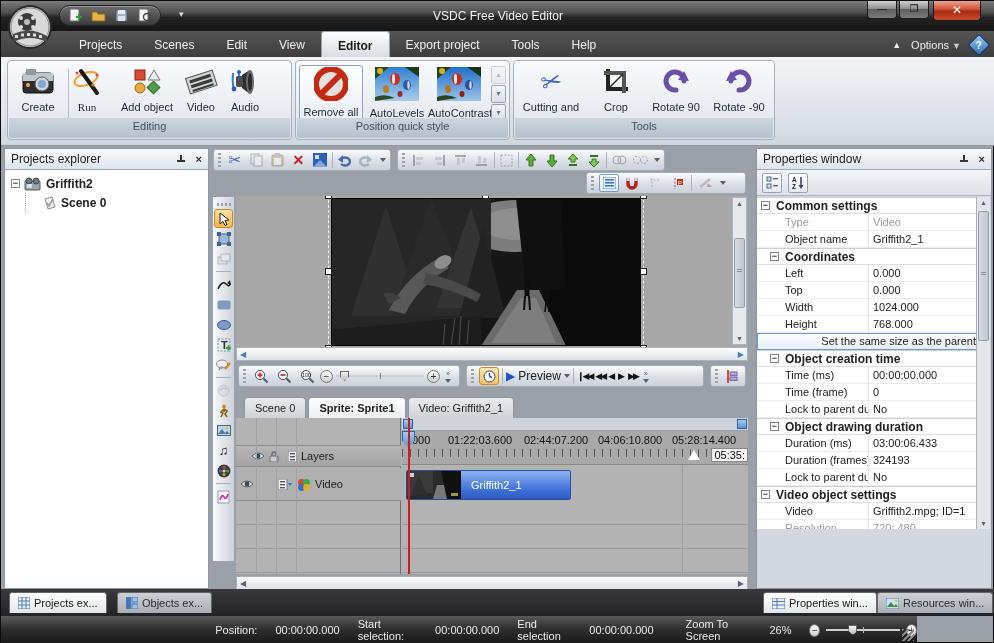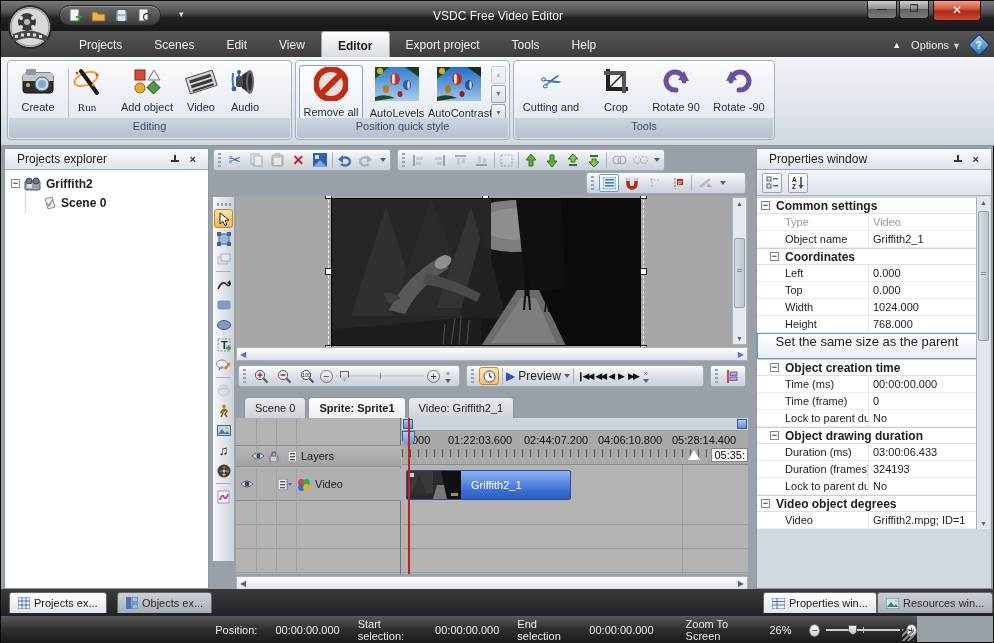--- a/index.html
+++ b/index.html
@@ -60,21 +60,21 @@
   .grip { width:3px; height:14px; background:repeating-linear-gradient(#9aa2ac 0 2px, transparent 2px 4px); margin-right:2px; }
   .tsep { width:1px; height:16px; background:#aab2bc; }
   .dim { opacity:.45; }
   .chev-dn { width:0; height:0; border-left:3px solid transparent; border-right:3px solid transparent; border-top:4px solid #55606c; }
   .chev-col { display:flex; flex-direction:column; align-items:center; gap:2px; margin-left:2px; color:#55606c; font-size:7px; }
 
   
   #left-panel { position:absolute; left:3px; top:147px; width:205px; height:441px; background:#fff;
     border:1px solid #8d96a1; }
   .panel-head { height:21px; background:linear-gradient(#fafcfe,#dde4ec); border-bottom:1px solid #a0a8b2;
-    display:flex; align-items:center; padding:0 12px; font-size:12px; color:#222; }
+    display:flex; align-items:center; padding:0 6px; font-size:12px; color:#222; }
   .panel-head .sp { flex:1; }
   .pin { width:9px; height:9px; position:relative; margin-right:10px; }
   .pin::before { content:""; position:absolute; left:3px; top:0; width:2px; height:6px; background:#333; }
   .pin::after { content:""; position:absolute; left:0; top:5px; width:8px; height:2px; background:#333; }
   .closex { color:#333; font-size:11px; font-weight:bold; }
   .tree { padding:4px 0 0 6px; }
   .tree-row { display:flex; align-items:center; gap:4px; height:19px; font-weight:bold; font-size:12px; }
   .expander { width:9px; height:9px; border:1px solid #8a8a8a; background:#fff; color:#333;
     font-size:9px; line-height:7px; text-align:center; }
   .tree-indent { width:14px; border-left:1px dotted #aaa; height:19px; }
@@ -151,22 +151,22 @@
     border-right:1px solid #aab2bc; }
   .pg-row { display:flex; height:17px; align-items:center; border-bottom:1px solid #ececec; font-size:11px; }
   .pg-label { width:112px; padding-left:28px; overflow:hidden; white-space:nowrap; border-right:1px solid #e4e4e4; height:17px; line-height:17px; }
   .pg-value { flex:1; padding-left:4px; overflow:hidden; white-space:nowrap; height:17px; line-height:17px; }
   .pg-group, .pg-sub { display:flex; height:17px; align-items:center; font-weight:bold; font-size:12px;
     border-bottom:1px solid #e0e0e0; border-top:1px solid #d0d0d0; background:#fff; }
   .pg-box { width:9px; height:9px; border:1px solid #848484; font-size:9px; line-height:7px; text-align:center; color:#333;
     margin:0 6px 0 4px; background:#fff; flex:none; }
   .pg-sub .pg-box { margin-left:13px; }
   .pg-gray .pg-label, .pg-gray .pg-value, .pg-gray { color:#9a9a9a; }
-  .pg-btnrow { height:26px; border:1px solid #5f9bd6; background:linear-gradient(#fefefe,#e8eef6);
-    text-align:center; line-height:15px; font-size:13px; }
+  .pg-btnrow { height:17px; border:1px solid #5f9bd6; background:linear-gradient(#fefefe,#e8eef6);
+    text-align:right; line-height:15px; font-size:11px; }
   #prop-scroll { position:absolute; right:1px; top:48px; width:14px; height:332px; background:#e3e7ec; border-left:1px solid #aab2bc; }
 
   
   #statusbar { position:absolute; left:0; top:615px; width:916px; height:28px;
     background:linear-gradient(#5a5a5a,#303030 45%,#181818); color:#ececec; display:flex; align-items:center; font-size:11px; }
   #statusbar .sv { margin-right:18px; }
   .slider-track { width:90px; height:2px; background:#cfcfcf; position:relative; }
   .slider-thumb { position:absolute; left:22px; top:-4px; width:9px; height:10px; background:linear-gradient(#f4f4f4,#bdbdbd);
     border:1px solid #666; clip-path:polygon(0 0,100% 0,100% 60%,50% 100%,0 60%); }
   .round-btn { width:13px; height:13px; border-radius:50%; background:linear-gradient(#fdfdfd,#cfcfcf); border:1px solid #777;
@@ -1030,21 +1030,21 @@
       <div class="pg-row">
           <span class="pg-label">Duration (frames)</span>
           <span class="pg-value">324193</span>
         </div>
       <div class="pg-row">
           <span class="pg-label">Lock to parent du</span>
           <span class="pg-value">No</span>
         </div>
       <div class="pg-group">
           <span class="pg-box">−</span>
-          <span>Video object degrees</span>
+          <span>Video object settings</span>
         </div>
       <div class="pg-row">
           <span class="pg-label">Video</span>
           <span class="pg-value">Griffith2.mpg; ID=1</span>
         </div>
       <div class="pg-row pg-gray">
           <span class="pg-label">Resolution</span>
           <span class="pg-value">720; 480</span>
         </div>
     </div>

